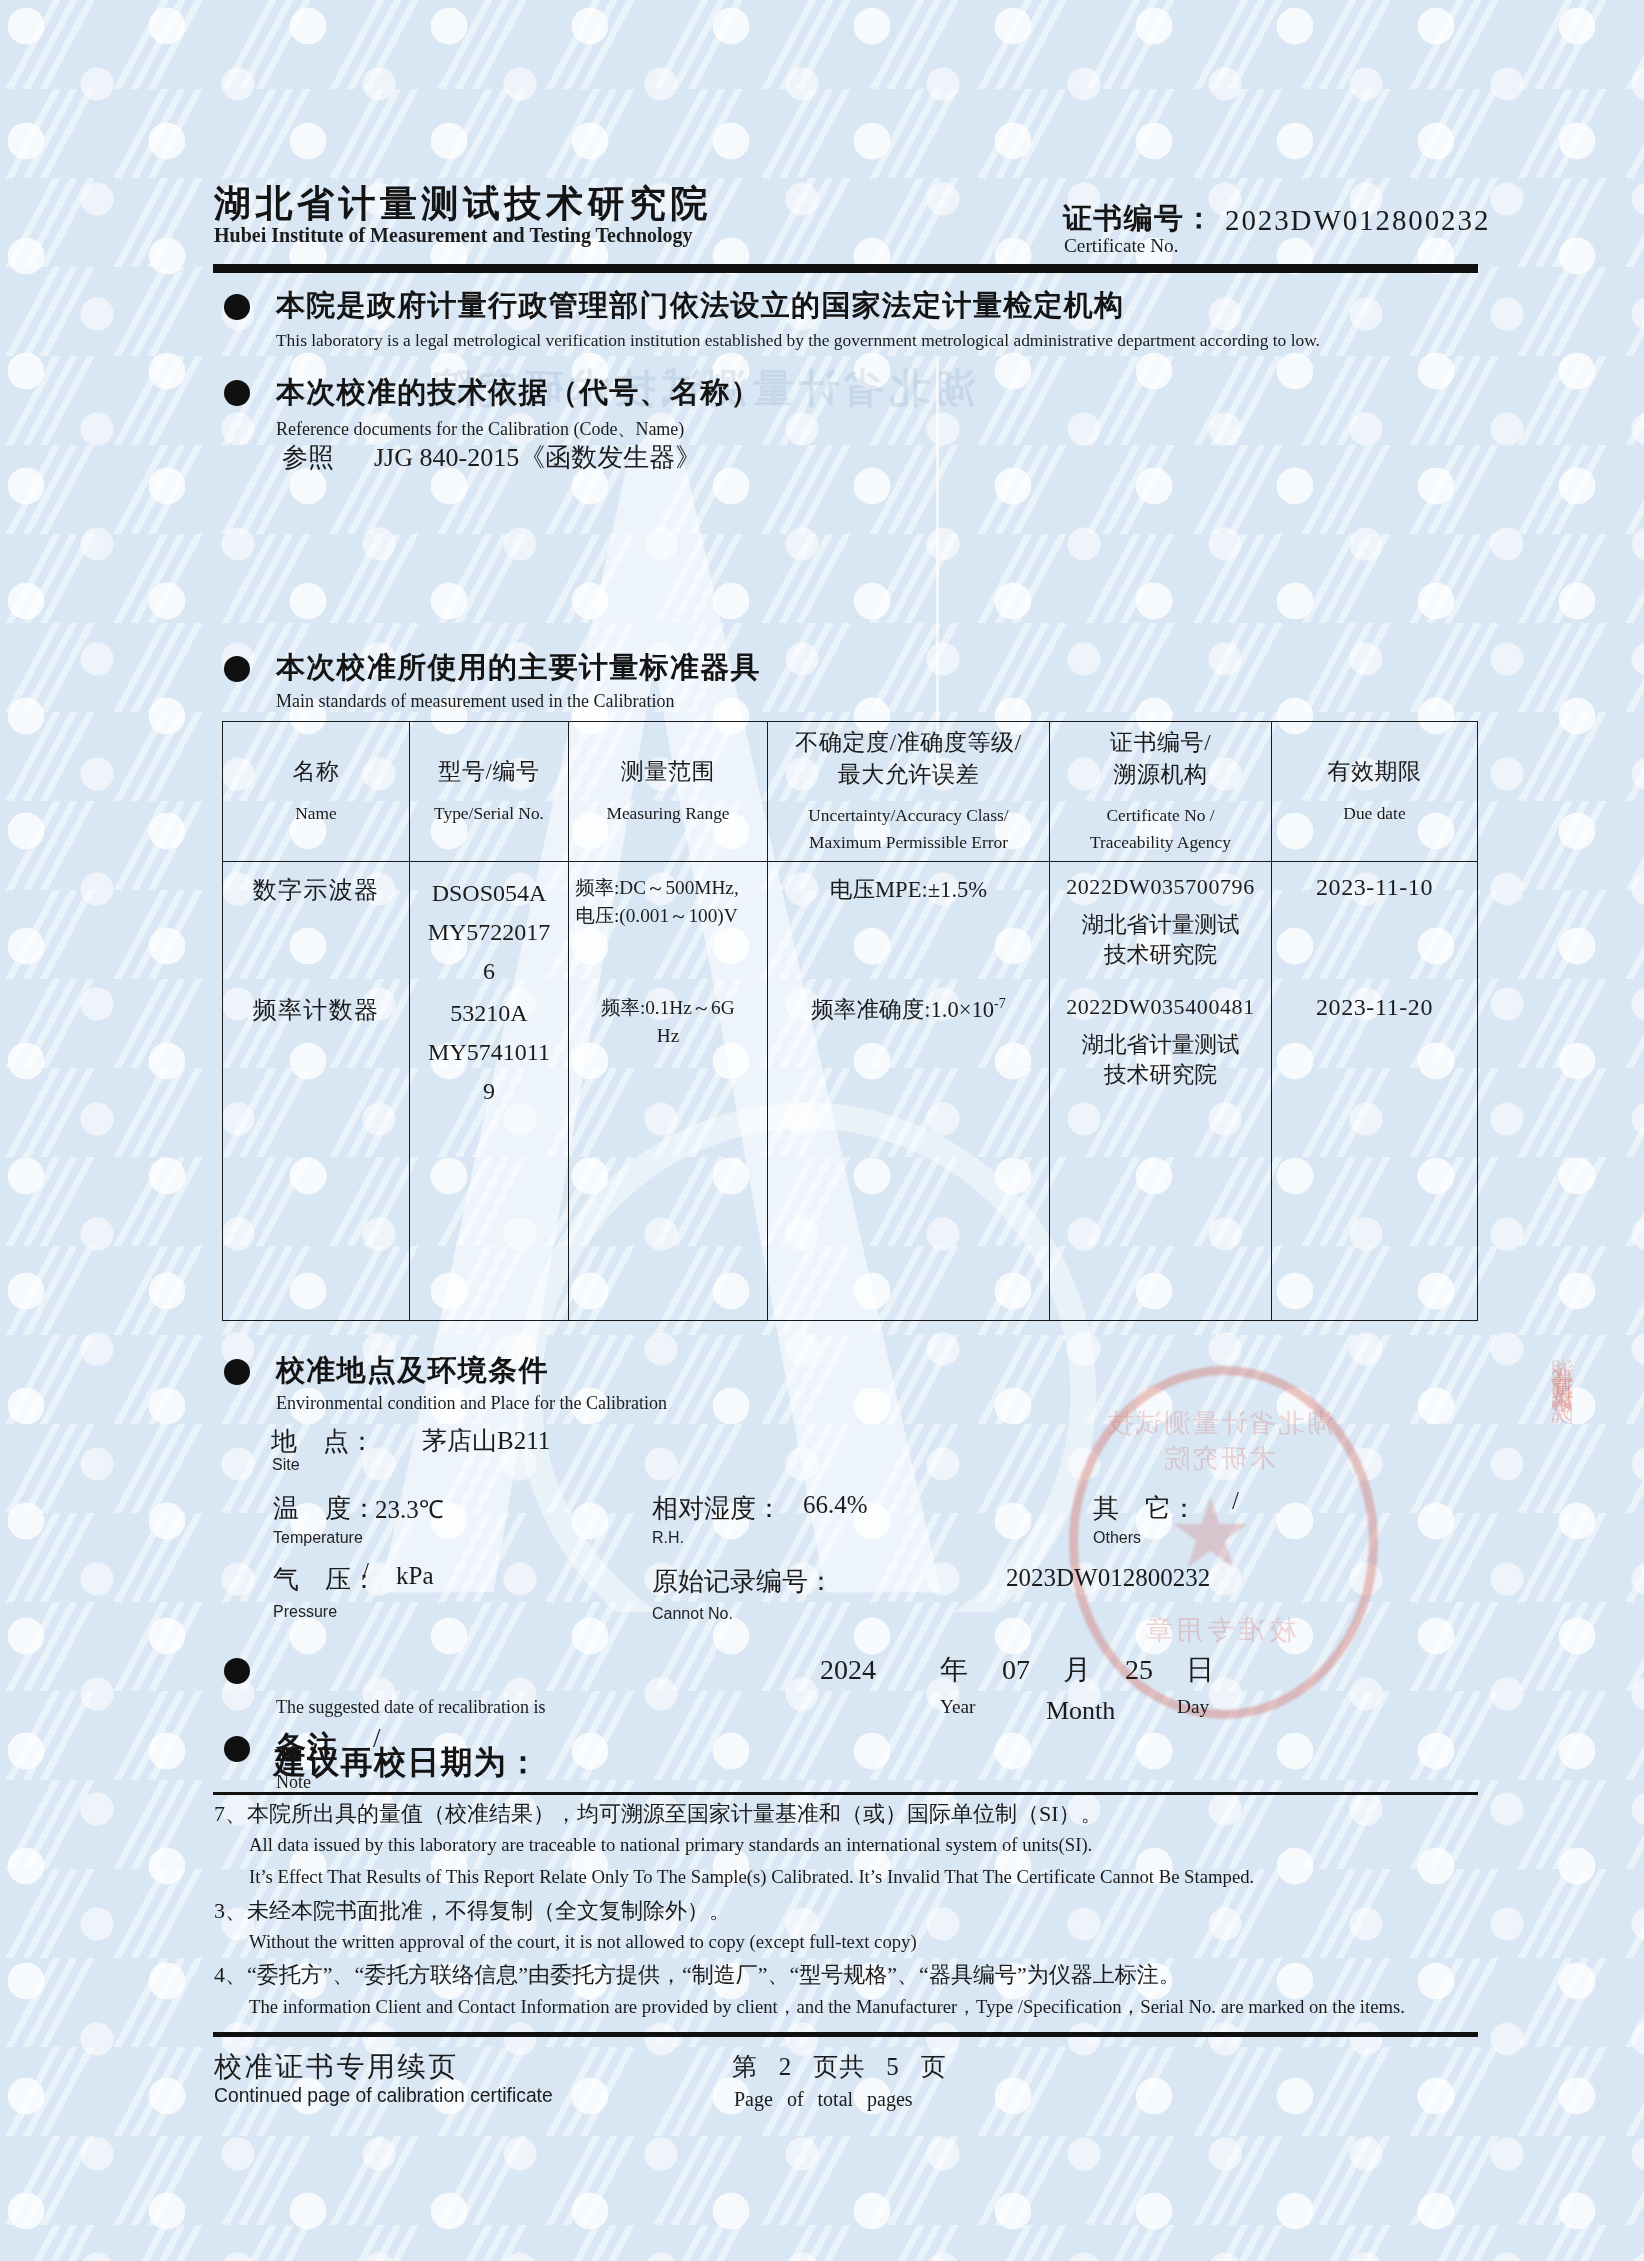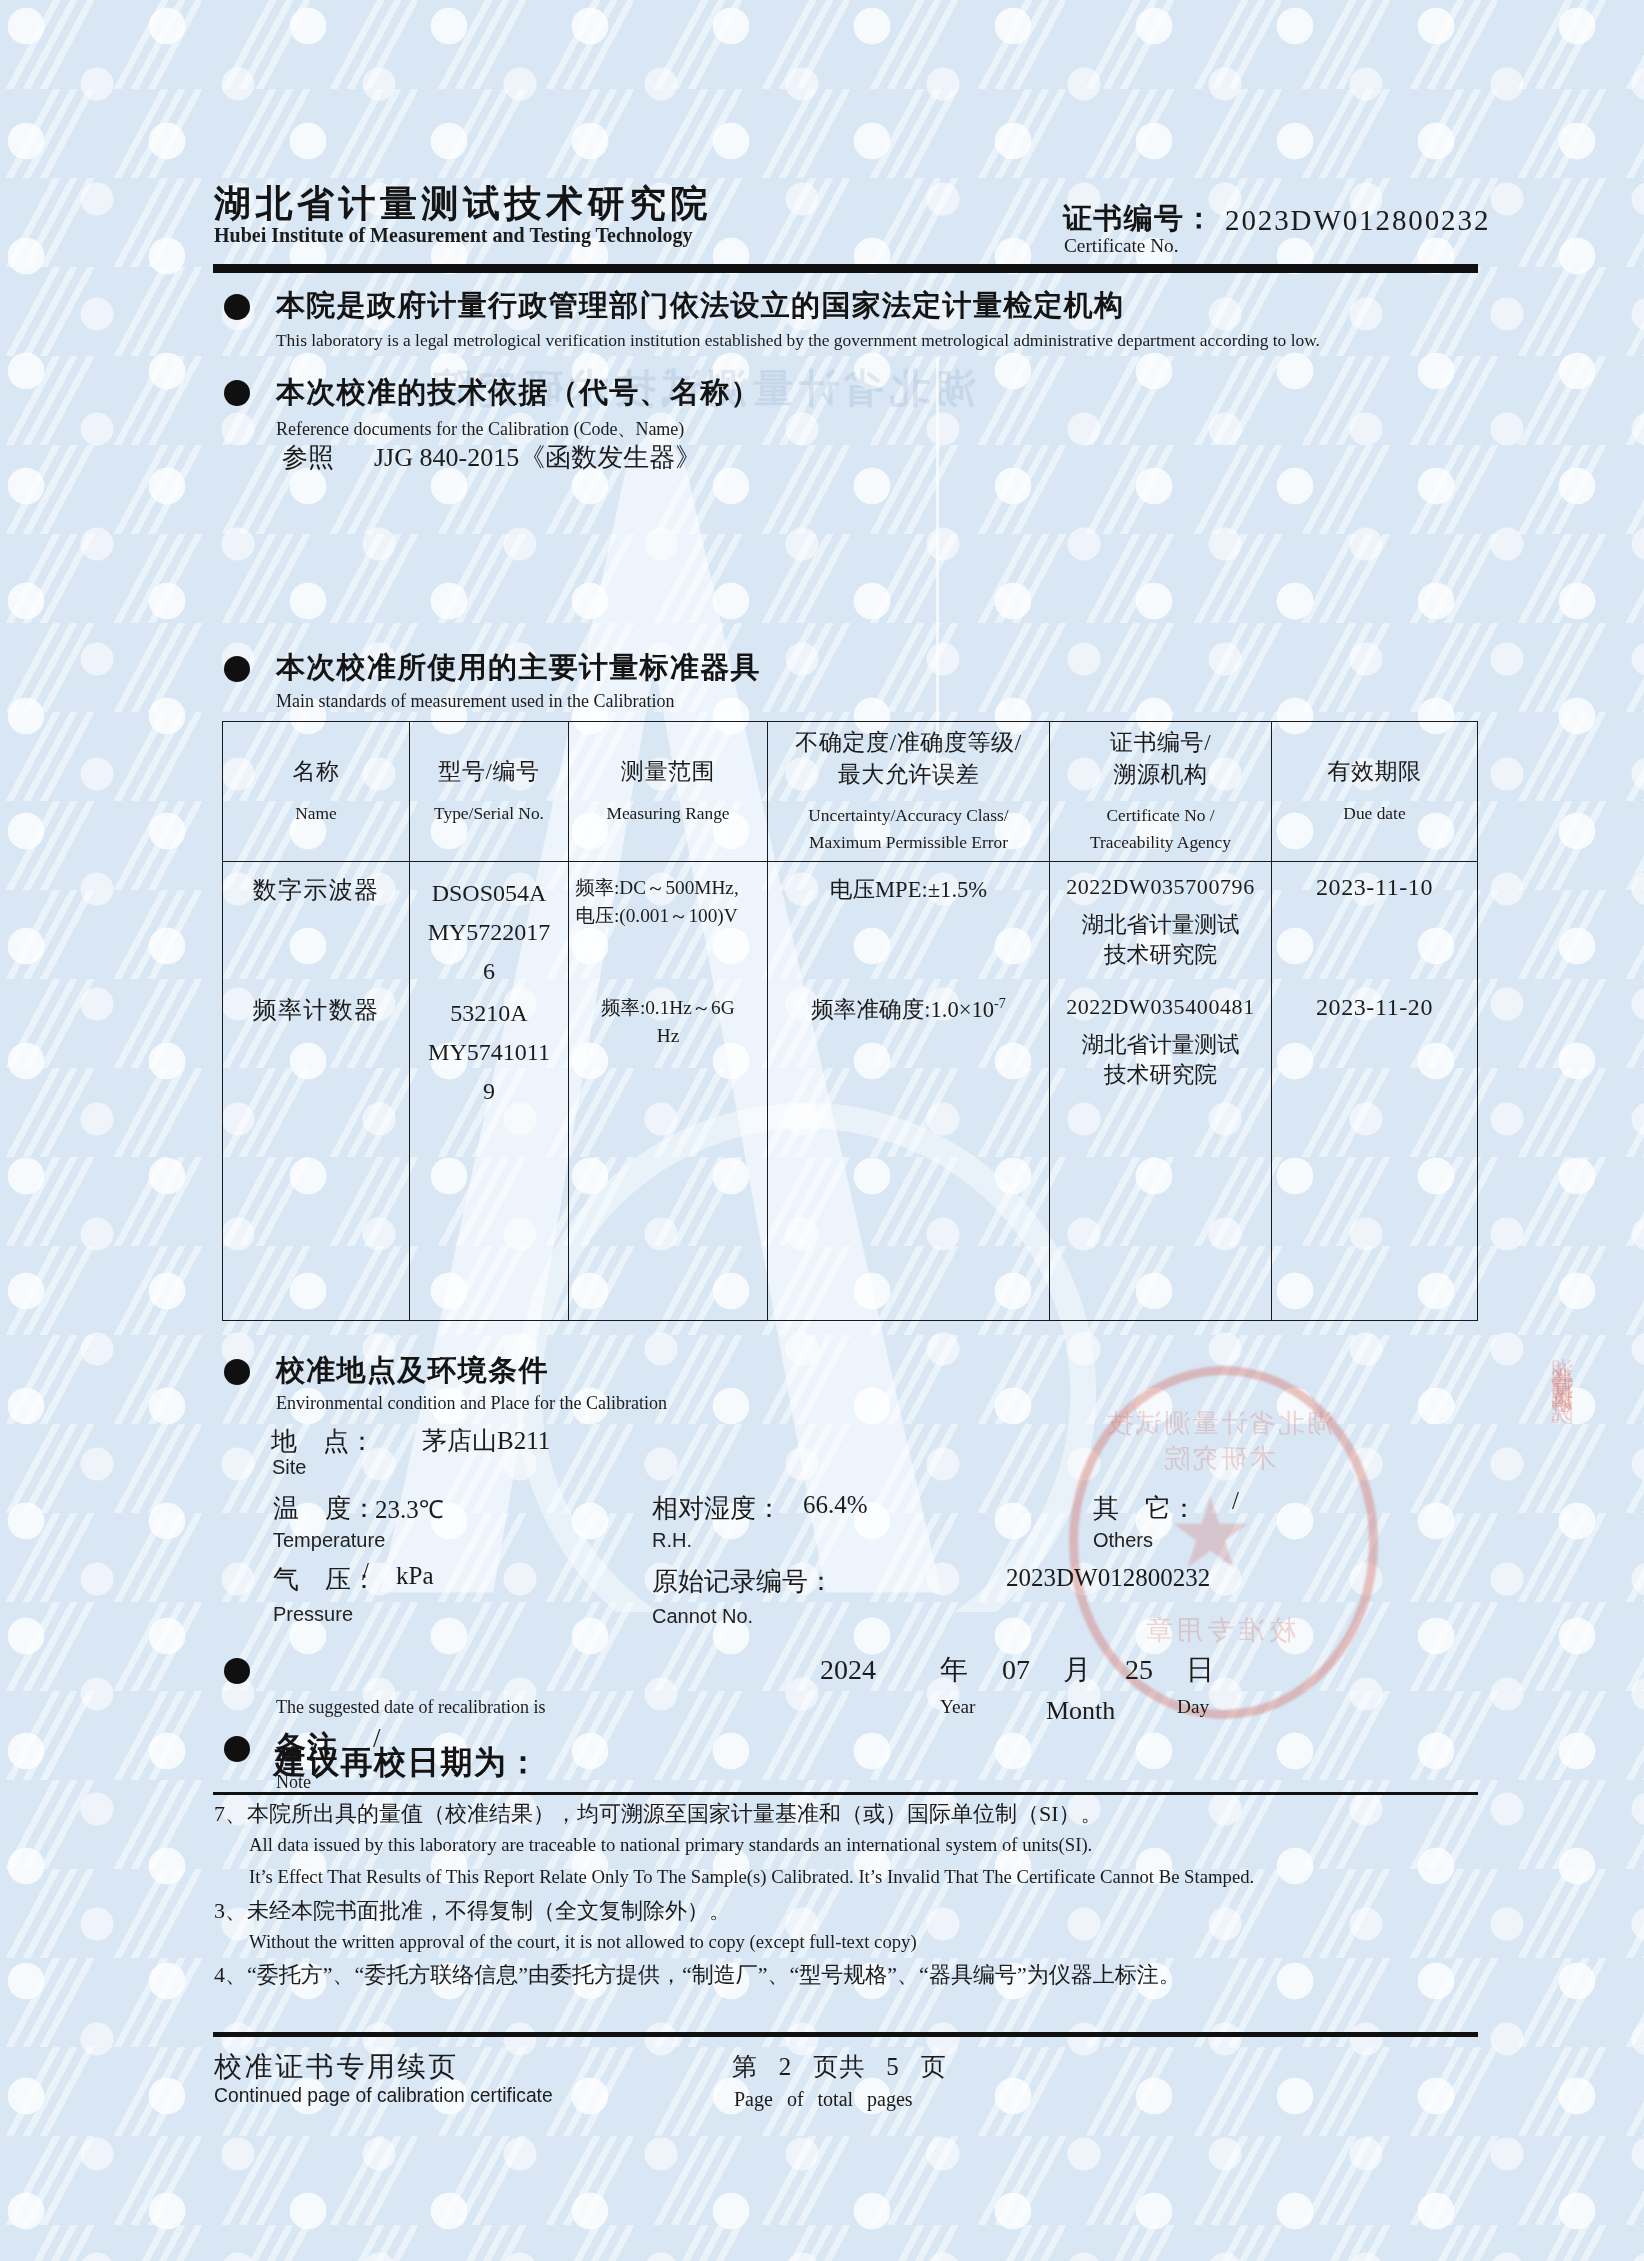--- a/index.html
+++ b/index.html
@@ -33,21 +33,21 @@
   .c-type{font-size:24px;line-height:39px;}
   .c-range{font-size:19.3px;line-height:28px;text-align:left;padding-left:6.4px;}
   .c-mpe{font-size:22.6px;}
   .c-mpe sup{font-size:14px;}
   .certno{font-size:22px;letter-spacing:0.6px;}
   .agency{font-size:22.6px;line-height:30px;margin-top:10.3px;}
   .c-due{font-size:24px;letter-spacing:0.6px;}
   
   .lbl-cjk{font-size:26px;color:#1b1b1b;}
   .val{font-size:25px;}
-  .sub-en{font-size:20px;color:#222;}
+  .sub-en{font-size:16px;color:#222;}
   .note-cn{font-size:22px;line-height:28px;margin:0 0 5.2px 0;}
   .note-en{font-size:18.7px;line-height:24px;margin:0 0 7.7px 35px;}
   .stamp{border:9px solid rgba(213,112,100,.40);border-radius:50%;filter:blur(1px);}
   .ghost{color:rgba(128,154,190,.20);transform:scaleX(-1);}
   .ghost-red{color:rgba(214,120,108,.30);transform:scaleX(-1);filter:blur(0.6px);}
 </style>
 </head>
 <body>
 
 <div class="page">
@@ -228,20 +228,21 @@
 
     <div class="abs rule" style="left:213px;top:1792px;width:1265px;height:3.2px;"></div>
 
     <div class="abs" style="left:214px;top:1800px;width:1269px;">
       <p class="note-cn">7、本院所出具的量值（校准结果），均可溯源至国家计量基准和（或）国际单位制（SI）。</p>
       <p class="note-en">All data issued by this laboratory are traceable to national primary standards an international system of units(SI).</p>
       <p class="note-en">It’s Effect That Results of This Report Relate Only To The Sample(s) Calibrated. It’s Invalid That The Certificate Cannot Be Stamped.</p>
       <p class="note-cn">3、未经本院书面批准，不得复制（全文复制除外）。</p>
       <p class="note-en">Without the written approval of the court, it is not allowed to copy (except full-text copy)</p>
       <p class="note-cn">4、“委托方”、“委托方联络信息”由委托方提供，“制造厂”、“型号规格”、“器具编号”为仪器上标注。</p>
+      <p class="note-en">The information Client and Contact Information are provided by client，and the Manufacturer，Type /Specification，Serial No. are marked on the items.</p>
     </div>
 
     <div class="abs rule" style="left:213px;top:2032px;width:1265px;height:4.5px;"></div>
 
     <div class="abs" style="left:214px;top:2048px;font-size:28px;letter-spacing:2.6px;">校准证书专用续页</div>
     <div class="abs sans" style="left:214px;top:2085px;font-size:19.3px;">Continued page of calibration certificate</div>
     <div class="abs serif" style="left:732px;top:2050px;font-size:25px;word-spacing:13px;letter-spacing:1.3px;">第 2 页共 5 页</div>
     <div class="abs serif" style="left:734px;top:2088px;font-size:20px;word-spacing:9px;">Page of total pages</div>
 
   </div>

